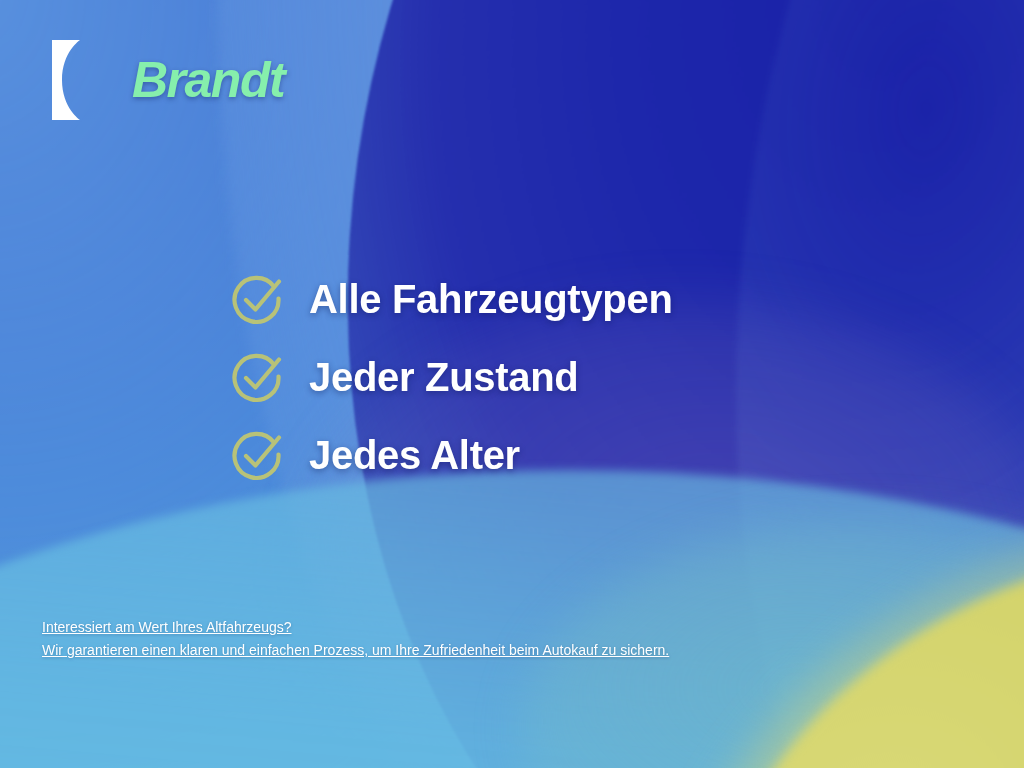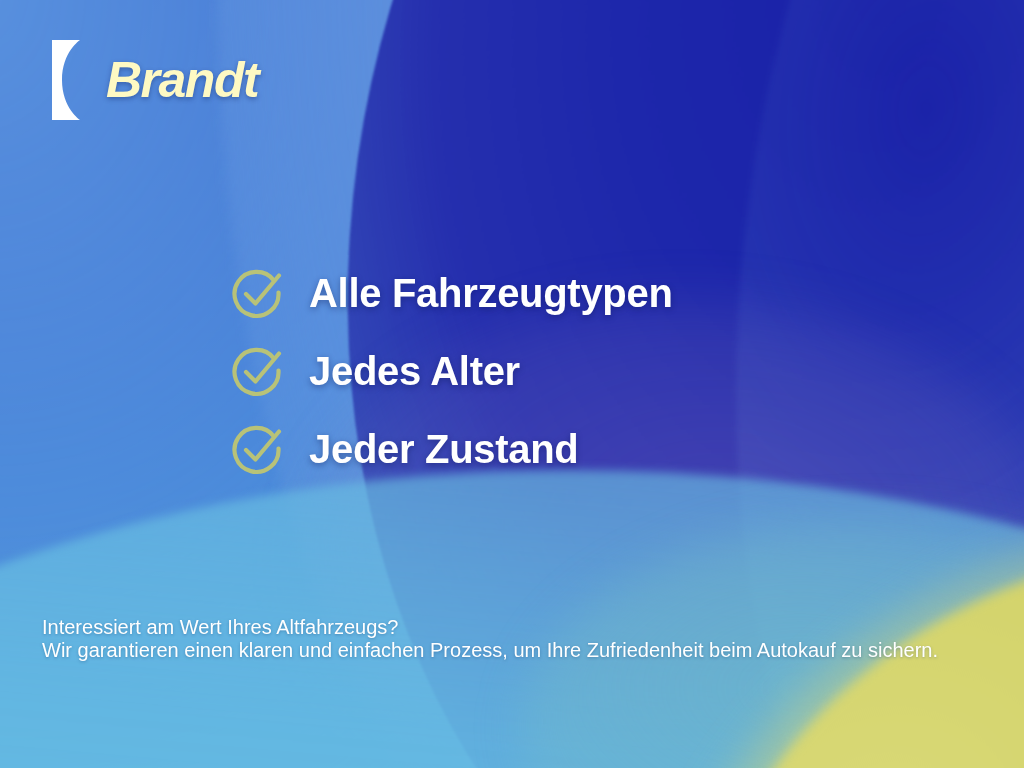--- a/index.html
+++ b/index.html
@@ -162,43 +162,44 @@
   
   #logo {
     position:absolute; left:50px; top:38px;
     display:flex; align-items:center; gap:10px;
   }
   #logo-mark {
     width:46px; height:84px;
     display:block;
   }
   #logo-wordmark {
-    color:#fef9c3;
+    color:#86efac;
     font-size:50px;
     font-weight:bold;
     font-style:italic;
     letter-spacing:-1.5px;
     line-height:1;
     text-shadow:0 2px 5px rgba(10,20,80,0.35);
+    margin-left:26px;
   }
 
   
   #headline {
     position:absolute; left:60px; top:160px;
     color:#ffffff;
     font-size:50px;
     font-weight:bold;
     letter-spacing:-0.5px;
     white-space:nowrap;
     text-shadow:0 2px 7px rgba(10,20,80,0.45);
   }
 
   
   #feature-list {
-    position:absolute; left:232px; top:262px;
+    position:absolute; left:232px; top:268px;
     display:flex; flex-direction:column;
     gap:16px;
   }
   .feature-row {
     display:flex; align-items:center;
     height:62px;
   }
   .check-icon { width:52px; height:52px; flex:0 0 52px; display:block; }
   .feature-label {
     margin-left:25px;
@@ -208,24 +209,25 @@
     letter-spacing:-0.3px;
     white-space:nowrap;
     text-shadow:0 2px 6px rgba(10,20,80,0.40);
   }
 
   
   #body-copy {
     position:absolute; left:42px; top:616px;
     width:900px;
     color:#ffffff;
-    font-size:20px;
+    font-size:14px;
     line-height:23px;
     font-weight:normal;
     text-shadow:0 1px 3px rgba(20,60,110,0.35);
+    text-decoration:underline;
   }
   #body-copy p { white-space:nowrap; }
 </style>
 </head>
 <body>
 
 <div id="banner">
 
   <div id="bg-base" class="bg-layer"></div>
   <div id="bg-lobe-light" class="bg-layer"></div>
@@ -257,29 +259,29 @@
         </svg>
         <span class="feature-label">Alle Fahrzeugtypen</span>
       </div>
 
 
       <div class="feature-row">
         <svg class="check-icon" viewBox="0 0 52 52">
           <path d="M42 13.5 A22 22 0 1 0 46.5 25.5" fill="none" stroke="#b8c278" stroke-width="4.2" stroke-linecap="round"></path>
           <path d="M14 27 L23.5 36.5 L47 8.5" fill="none" stroke="#b8c278" stroke-width="4.2" stroke-linecap="round" stroke-linejoin="round"></path>
         </svg>
-        <span class="feature-label">Jedes Alter</span>
+        <span class="feature-label">Jeder Zustand</span>
       </div>
 
       <div class="feature-row">
         <svg class="check-icon" viewBox="0 0 52 52">
           <path d="M42 13.5 A22 22 0 1 0 46.5 25.5" fill="none" stroke="#b8c278" stroke-width="4.2" stroke-linecap="round"></path>
           <path d="M14 27 L23.5 36.5 L47 8.5" fill="none" stroke="#b8c278" stroke-width="4.2" stroke-linecap="round" stroke-linejoin="round"></path>
         </svg>
-        <span class="feature-label">Jeder Zustand</span>
+        <span class="feature-label">Jedes Alter</span>
       </div>
 
     </div>
 
     <div id="body-copy">
       <p>Interessiert am Wert Ihres Altfahrzeugs?</p>
       <p>Wir garantieren einen klaren und einfachen Prozess, um Ihre Zufriedenheit beim Autokauf zu sichern.</p>
     </div>
 
   </div>

